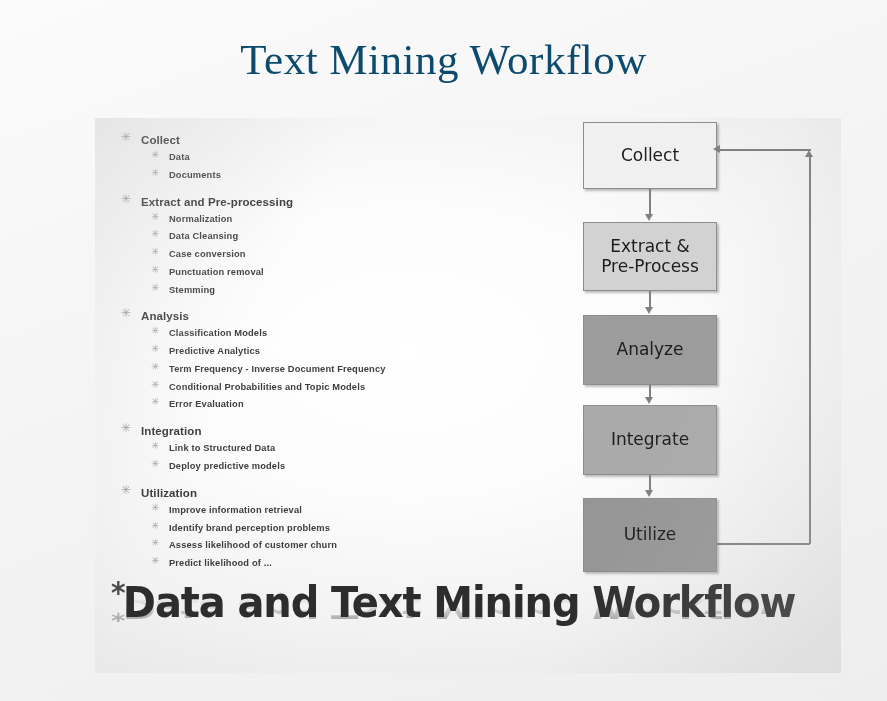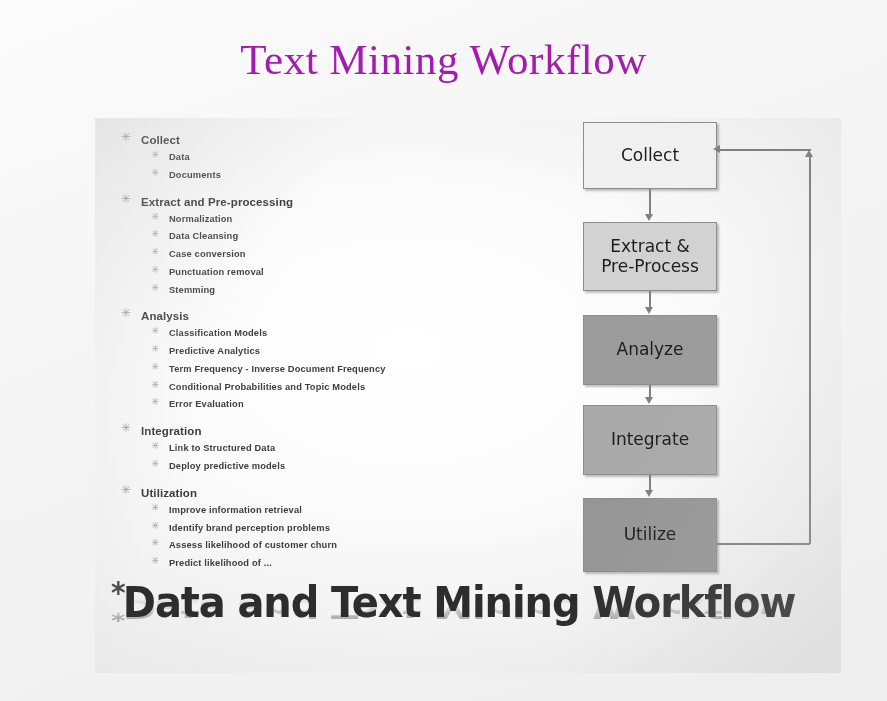--- a/index.html
+++ b/index.html
@@ -18,21 +18,21 @@
   
   #slide-title {
     position: absolute;
     top: 38px;
     left: 0;
     width: 887px;
     text-align: center;
     font-family: "Liberation Serif", serif;
     font-size: 43px;
     font-weight: 400;
-    color: #a21caf;
+    color: #0c4a6e;
     letter-spacing: 0.5px;
     line-height: 1;
   }
 
   
   #image-panel {
     position: absolute;
     left: 95px;
     top: 118px;
     width: 746px;

